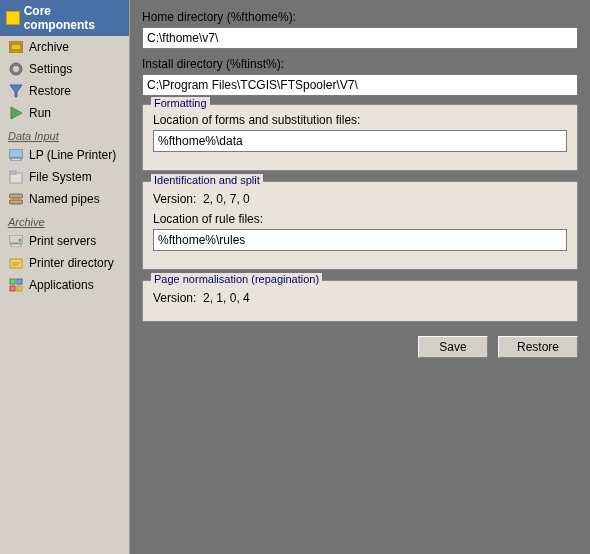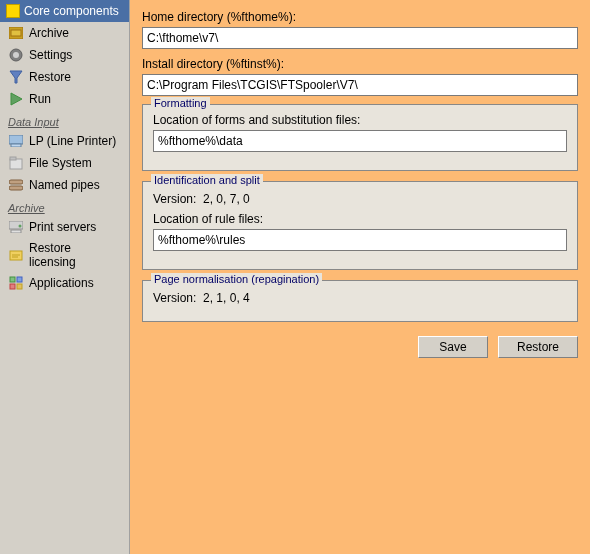--- a/index.html
+++ b/index.html
@@ -20,21 +20,21 @@
       background: #d4d0c8;
       border-right: 1px solid #a0a0a0;
       display: flex;
       flex-direction: column;
       height: 554px;
     }
 
     .sidebar-header {
       background: #4a6fa5;
       color: white;
-      font-weight: normal;
+      font-weight: bold;
       font-size: 12px;
       padding: 4px 6px;
       display: flex;
       align-items: center;
       gap: 4px;
     }
 
     .sidebar-item {
       display: flex;
       align-items: center;
@@ -58,21 +58,21 @@
       color: #555;
       font-size: 11px;
       padding: 6px 8px 2px 8px;
       font-style: italic;
       text-decoration: underline;
     }
 
     
     .main-content {
       flex: 1;
-      background: #fdba74;
+      background: #737373;
       padding: 10px 12px;
       overflow-y: auto;
       height: 554px;
     }
 
     .field-label {
       font-size: 12px;
       margin-bottom: 3px;
       color: #000;
     }
@@ -231,21 +231,21 @@
   </div>
 
   <div class="sidebar-item">
     <span class="icon">
       <svg width="14" height="14" viewBox="0 0 14 14">
           <rect x="1" y="3" width="12" height="9" fill="#f0d060" stroke="#c0a020"></rect>
           <line x1="3" y1="7" x2="11" y2="7" stroke="#c0a020" stroke-width="1"></line>
           <line x1="3" y1="9" x2="9" y2="9" stroke="#c0a020" stroke-width="1"></line>
         </svg>
     </span>
-    <span>Restore licensing</span>
+    <span>Printer directory</span>
   </div>
 
 
   <div class="sidebar-item">
     <span class="icon">
       <svg width="14" height="14" viewBox="0 0 14 14">
           <rect x="1" y="1" width="5" height="5" fill="#80c080" stroke="#409040"></rect>
           <rect x="8" y="1" width="5" height="5" fill="#80a0e0" stroke="#4060c0"></rect>
           <rect x="1" y="8" width="5" height="5" fill="#e08080" stroke="#c04040"></rect>
           <rect x="8" y="8" width="5" height="5" fill="#e0c060" stroke="#c0a020"></rect>

